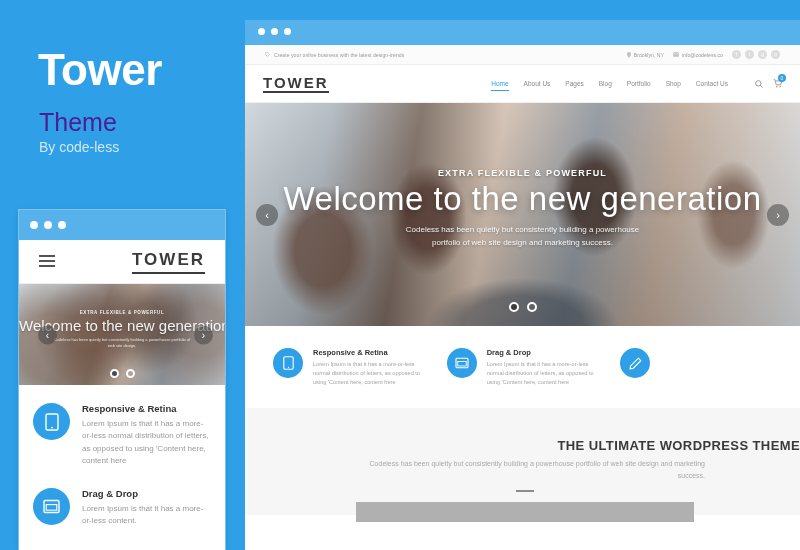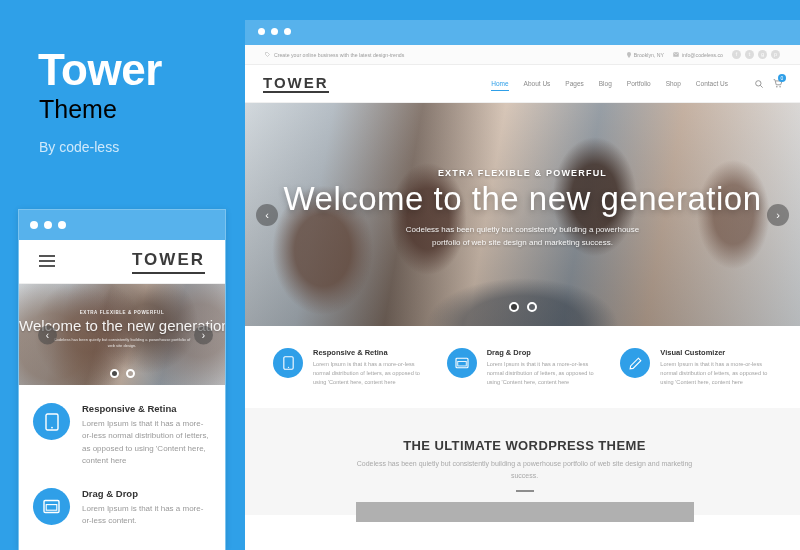--- a/index.html
+++ b/index.html
@@ -14,22 +14,22 @@
   .promo {
     position:absolute; left:0; top:0; width:245px; height:550px;
     background:#2fa0e8;
   }
   .promo-title {
     position:absolute; left:38px; top:48px;
     font-size:44px; font-weight:bold; color:#ffffff; letter-spacing:-0.5px;
     line-height:1;
   }
   .promo-sub {
-    position:absolute; left:39px; top:97px;
-    font-size:25px; color:#000000; font-weight:300; line-height:1;
+    position:absolute; left:39px; top:110px;
+    font-size:25px; color:#4c1d95; font-weight:300; line-height:1;
   }
   .promo-by {
     position:absolute; left:39px; top:139px;
     font-size:14px; color:#cfe9fb;
   }
 
   
   .chrome {
     background:#57b2ec;
     position:relative;
@@ -191,21 +191,21 @@
   .d-features { display:flex; padding:22px 28px 20px 28px; background:#fff; gap:22px; }
   .d-feat { display:flex; gap:10px; flex:1; }
   .d-ico {
     width:30px; height:30px; min-width:30px; border-radius:50%; background:#2f9fe8;
     display:flex; align-items:center; justify-content:center; color:#fff;
   }
   .d-feat h4 { font-size:7.5px; color:#333; font-weight:bold; margin-bottom:3px; }
   .d-feat p { font-size:5.6px; color:#a4a4a4; line-height:1.65; }
 
   
-  .cta { background:#f6f6f6; padding:30px 0 0 4px; text-align:center; height:107px; }
+  .cta { background:#f6f6f6; padding:30px 0 0 4px; text-align:right; height:107px; }
   .cta h2 { font-size:13px; color:#3a3a3a; letter-spacing:0.4px; font-weight:bold; }
   .cta p { font-size:7px; color:#a9a9a9; line-height:1.7; margin-top:5px; padding:0 95px; }
   .cta .rule { width:18px; height:2px; background:#8d8d8d; margin:9px auto 0 auto; }
   .cta .ph { width:338px; height:20px; background:#b0b0b0; margin:10px auto 0 auto; }
 
   svg { display:block; }
 </style>
 </head>
 <body>
 
@@ -379,24 +379,20 @@
         <h4>Drag &amp; Drop</h4>
         <p>Lorem Ipsum is that it has a more-or-less normal distribution of letters, as opposed to using 'Content here, content here</p>
       </div>
     </div>
     <div class="d-feat">
       <div class="d-ico">
         <svg width="13" height="13" viewBox="0 0 16 16">
             <path d="M11.5 1.5l3 3L5 14l-3.6.6L2 11z" fill="none" stroke="#fff" stroke-width="1.4"></path>
           </svg>
       </div>
-      <div>
-        <h4>Visual Customizer</h4>
-        <p>Lorem Ipsum is that it has a more-or-less normal distribution of letters, as opposed to using 'Content here, content here</p>
-      </div>
     </div>
   </div>
 
   <div class="cta">
     <h2>THE ULTIMATE WORDPRESS THEME</h2>
     <p>Codeless has been quietly but consistently building a powerhouse portfolio of web site design and marketing success.</p>
     <div class="rule"></div>
     <div class="ph"></div>
   </div>
 </div>

